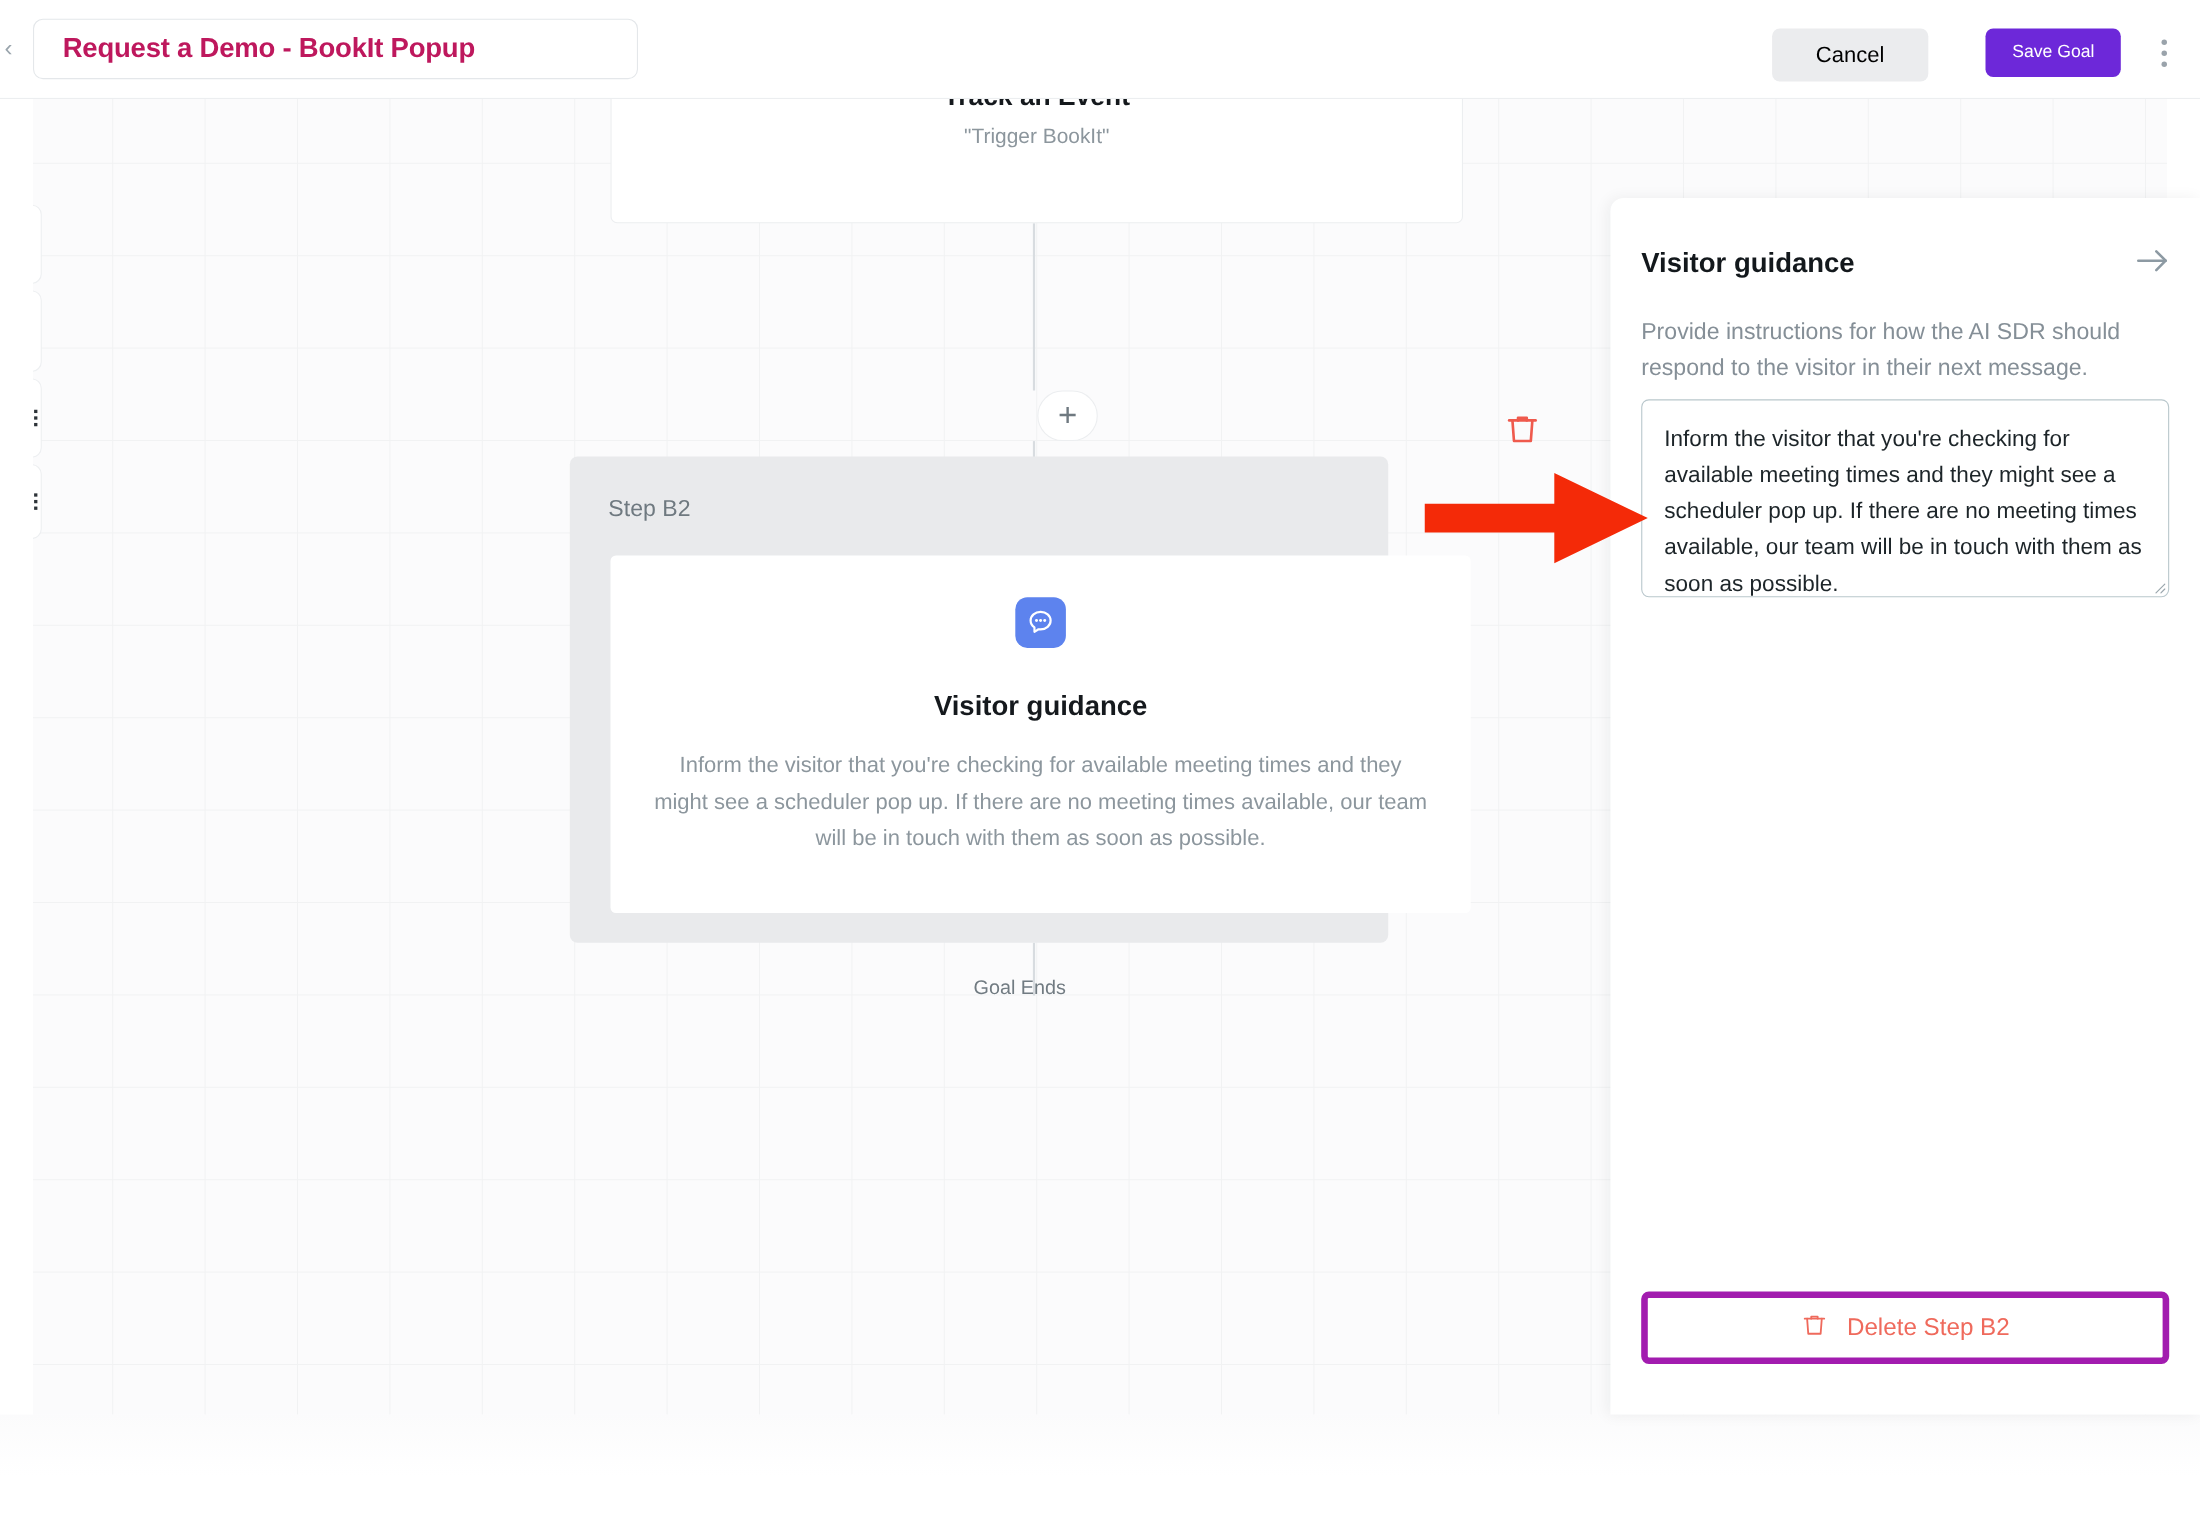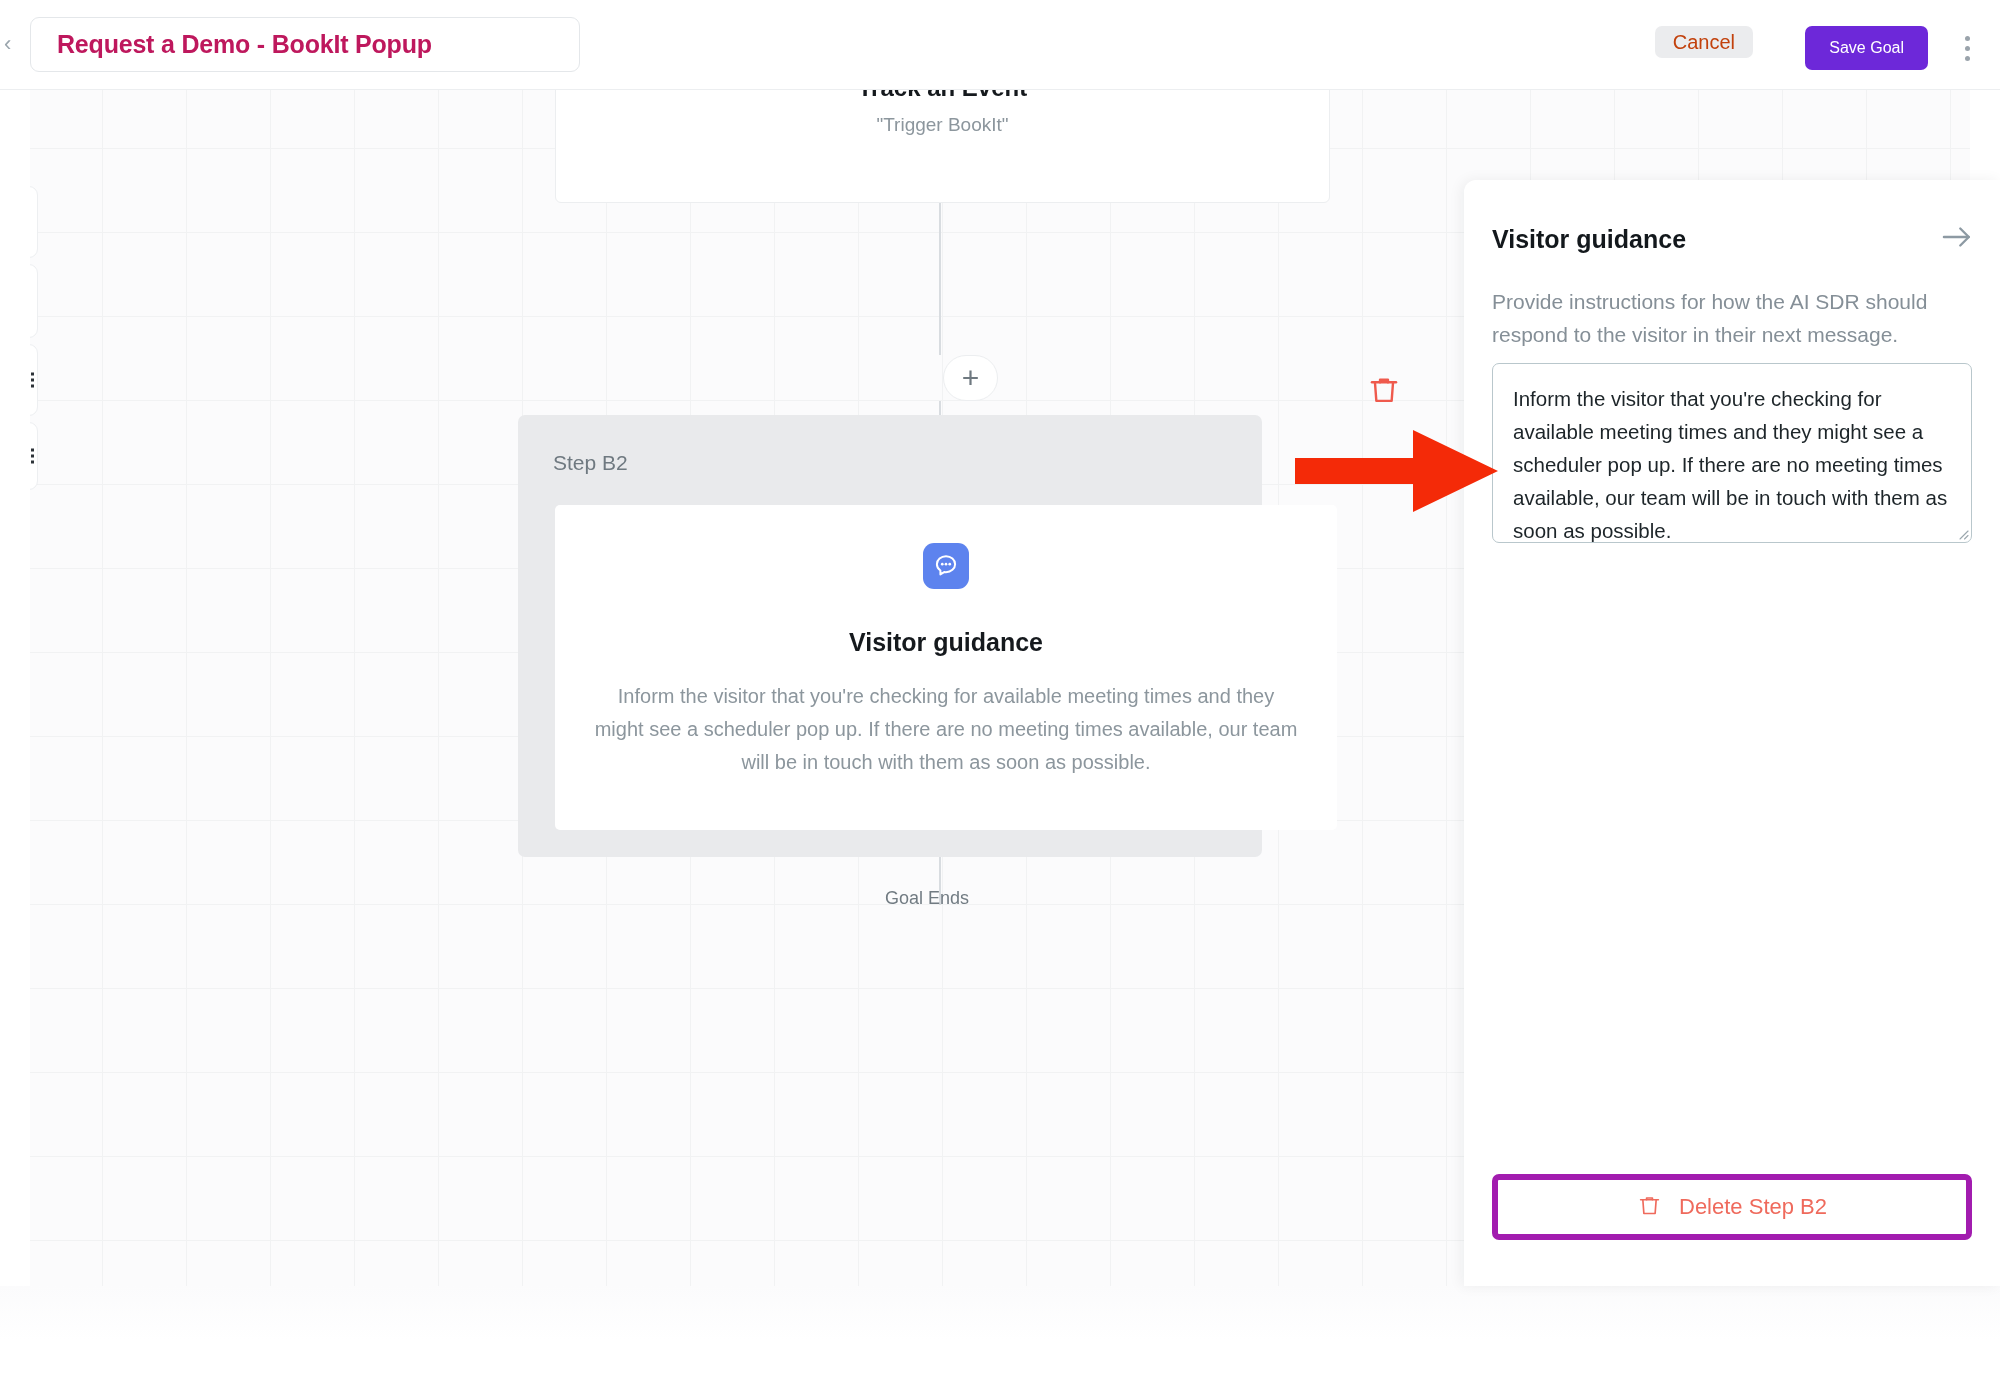--- a/index.html
+++ b/index.html
@@ -47,28 +47,28 @@
   }
   .title-field .title-text {
     font-size: 25px;
     font-weight: bold;
     color: #be185d;
     letter-spacing: -0.2px;
   }
   .btn-cancel {
     position: absolute;
     right: 247px; top: 26px;
-    height: 32px;
-    padding: 0 18px;
+    height: 48px;
+    padding: 0 40px;
     background: #ebecee;
     border: none;
     border-radius: 7px;
     font-family: "Liberation Sans", sans-serif;
     font-size: 20px;
-    color: #c2410c;
+    color: #000000;
     cursor: pointer;
     display: flex; align-items: center;
   }
   .btn-save {
     position: absolute;
     right: 72px; top: 26px;
     height: 44px;
     padding: 0 24px;
     background: #6d28d9;
     border: none;

